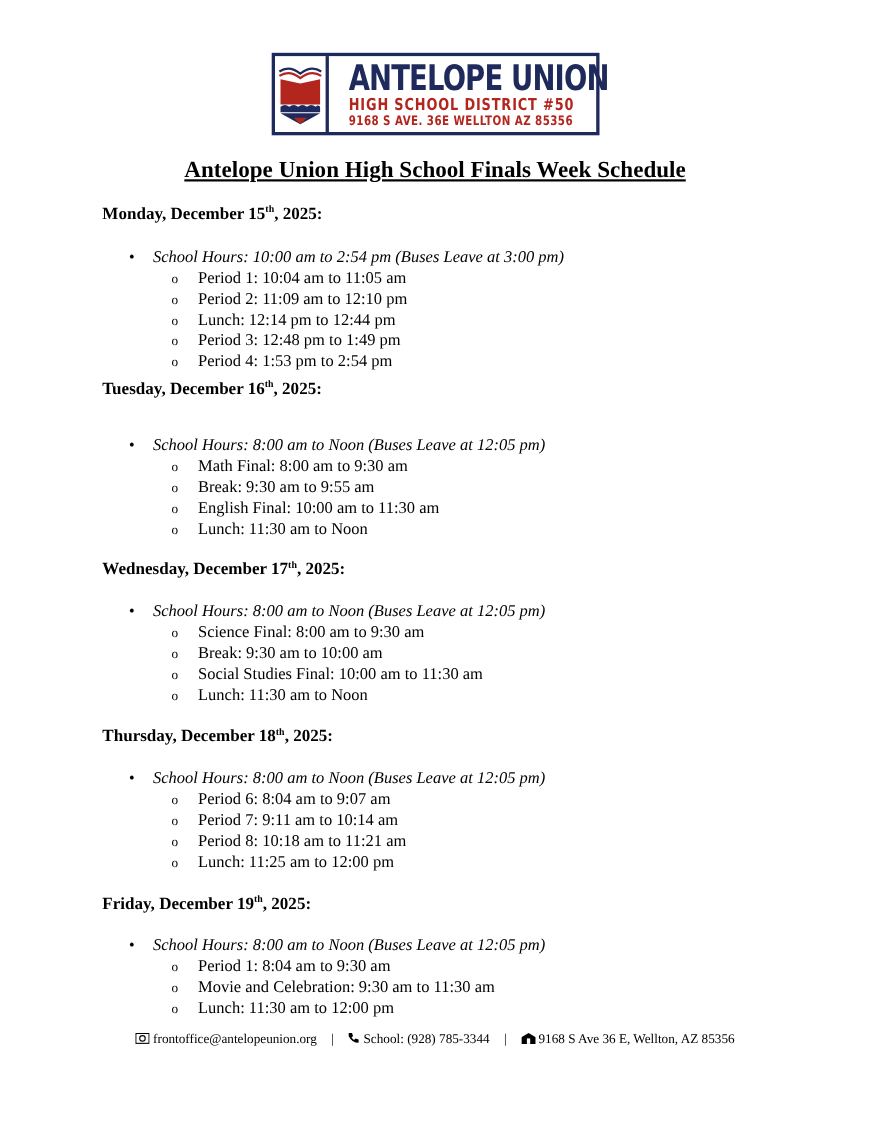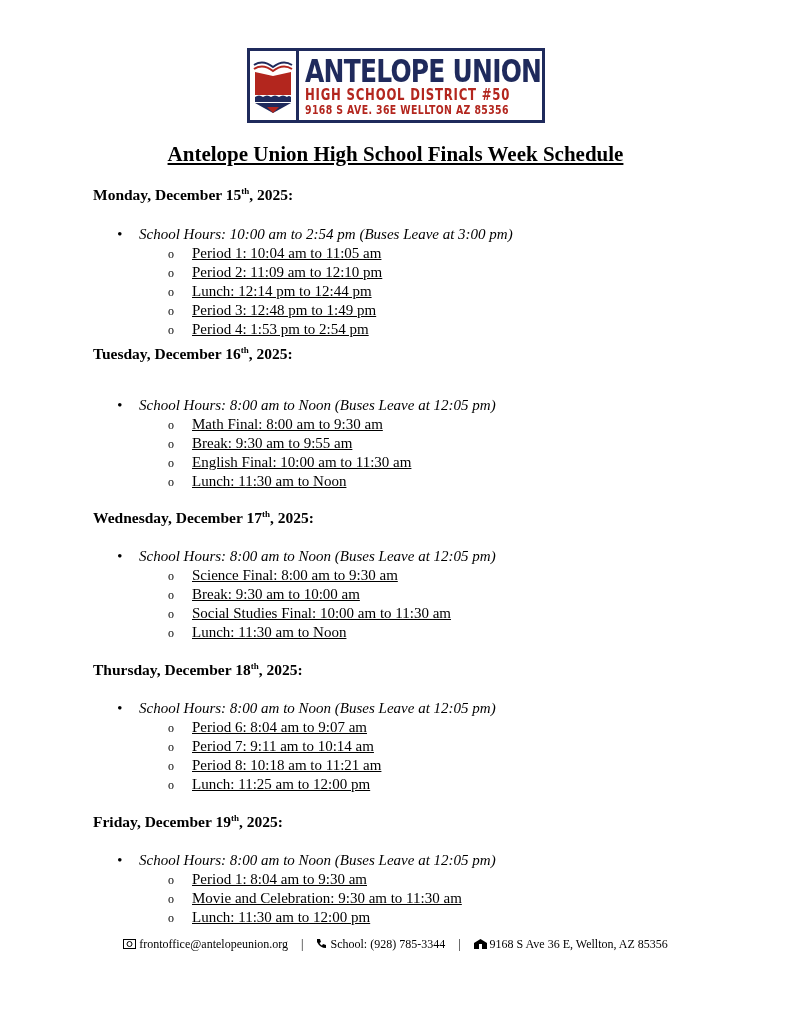--- a/index.html
+++ b/index.html
@@ -1,28 +1,28 @@
 <!DOCTYPE html>
 <html><head>
 <meta charset="utf-8">
 <style>
   html, body { margin:0; padding:0; background:#fff; }
   body { width:791px; height:1024px; position:relative; overflow:hidden; font-family:"Liberation Serif", serif; color:#000; }
   .logo { position:absolute; left:247px; top:48px; width:298px; height:75px; border:3px solid #1f2a5c; box-sizing:border-box; background:#fff; display:flex; }
   .logo-emblem { width:62px; height:100%; border-right:3px solid #1f2a5c; box-sizing:border-box; display:flex; align-items:center; justify-content:center; }
-  .logo-text { flex:1; display:flex; flex-direction:column; justify-content:center; padding-left:6px; font-family:"DejaVu Sans", sans-serif; font-weight:bold; }
+  .logo-text { flex:1; display:flex; flex-direction:column; justify-content:center; padding-left:18px; font-family:"DejaVu Sans", sans-serif; font-weight:bold; }
   .logo-name { color:#1f2a5c; font-size:32px; line-height:32px; letter-spacing:-1px; transform:scaleX(0.78); transform-origin:left; white-space:nowrap; }
   .logo-district { color:#b3261e; font-size:15px; line-height:16px; letter-spacing:1px; transform:scaleX(0.78); transform-origin:left; white-space:nowrap; }
   .logo-address { color:#b3261e; font-size:12px; line-height:14px; letter-spacing:0.5px; transform:scaleX(0.78); transform-origin:left; white-space:nowrap; }
   .title { position:absolute; left:0; right:0; top:142px; text-align:center; font-weight:bold; font-size:21px; text-decoration:underline; }
   .day { position:absolute; left:93px; font-weight:bold; font-size:15.5px; }
   .day sup { font-size:9px; vertical-align:6px; line-height:0; }
   .hours { position:absolute; left:117px; font-size:15px; white-space:nowrap;font-style:italic; }
   .hours .bullet { display:inline-block; width:22px; }
-  .sub { position:absolute; left:168px; font-size:15px; white-space:nowrap;text-decoration:underline; }
+  .sub { position:absolute; left:156px; font-size:15px; white-space:nowrap; }
   .sub .circle { display:inline-block; width:24px; font-size:12px; }
   .footer { position:absolute; left:0; right:0; top:937px; text-align:center; font-size:12px; line-height:15px; }
   .footer .sep { margin:0 10px; }
   .footer .bold { font-weight:bold; }
   .footer .ital { font-style:italic; }
 </style>
 </head>
 <body>
 
 <div class="logo">

